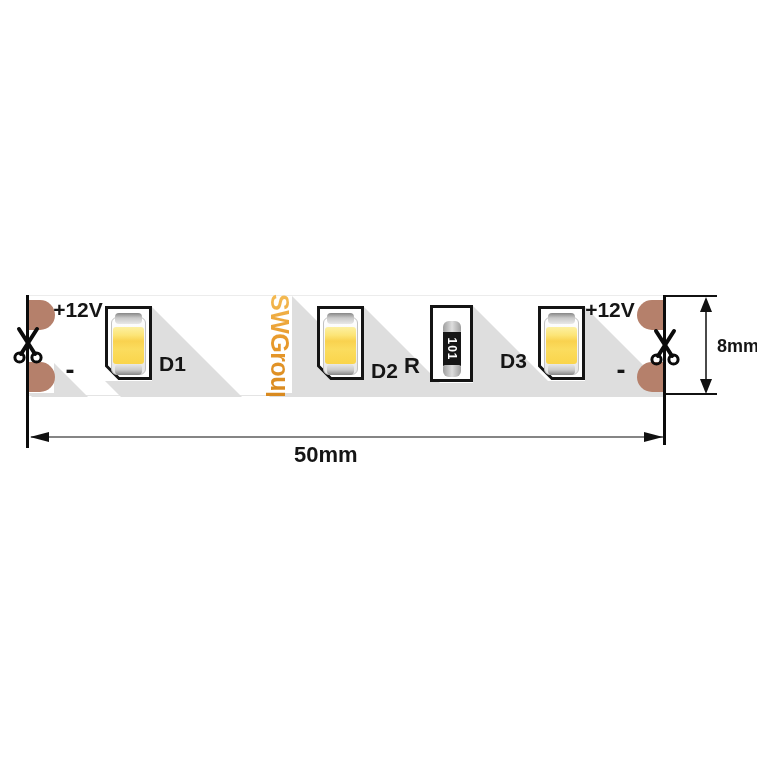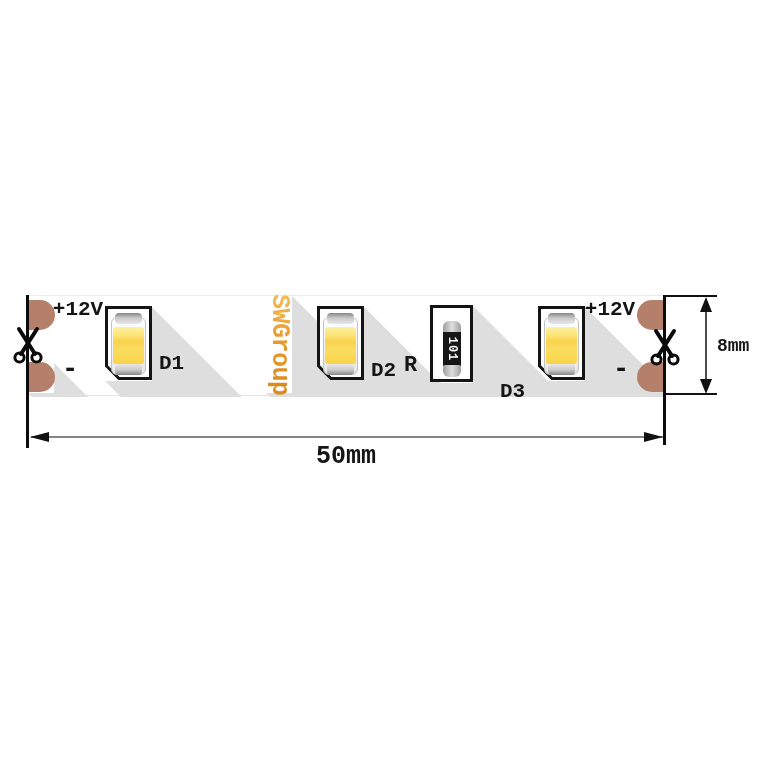--- a/index.html
+++ b/index.html
@@ -1,18 +1,18 @@
 <!DOCTYPE html>
 <html><head>
 <meta charset="utf-8">
 <style>
   html,body{margin:0;padding:0;background:#fff;}
   .canvas{
     position:relative;width:757px;height:757px;background:#fff;overflow:hidden;
-    font-family:Liberation Mono, monospace;color:#151515;
+    font-family:Liberation Sans, sans-serif;color:#151515;
   }
 
   
   .strip{position:absolute;left:27px;top:295px;width:638px;height:101px;background:#fff;
          border-top:1px solid #ECECEC;border-bottom:1px solid #E4E4E4;box-sizing:border-box;}
   .strip svg.shadows{position:absolute;left:0;top:0;}
 
   
   .cutline{position:absolute;width:3px;background:#0b0b0b;z-index:3;}
 
@@ -145,21 +145,21 @@
     <svg width="43" height="77" viewBox="0 0 43 77">
       <rect x="1.5" y="1.5" width="40" height="74" fill="#ffffff" stroke="#141414" stroke-width="3"></rect>
     </svg>
     <div class="res-cap top"></div>
     <div class="res-body">
       <span class="res-code">101</span>
     </div>
     <div class="res-cap bot"></div>
   </div>
 
-  <div class="lbl t21" style="left:500px;top:380px;">D3</div>
+  <div class="lbl t21" style="left:500px;top:349px;">D3</div>
   <div class="led-frame" style="left:538px;top:306px;">
     <svg width="47" height="74" viewBox="0 0 47 74">
       <path d="M1.5,1.5 H45.5 V72.5 H14 L1.5,60 Z" fill="#ffffff" stroke="#141414" stroke-width="3"></path>
     </svg>
     <div class="led-body"></div>
     <div class="led-tab top"></div>
     <div class="led-tab bot"></div>
     <div class="led-chip"></div>
   </div>
 
@@ -169,15 +169,15 @@
   <div class="dline" style="left:664px;top:295px;width:53px;height:2px;background:#111;"></div>
   <div class="dline" style="left:664px;top:393px;width:53px;height:2px;background:#111;"></div>
   <div class="dline" style="left:705px;top:310px;width:2px;height:72px;background:#4a4a4a;"></div>
   <div class="arrow up" style="left:700px;top:297px;"></div>
   <div class="arrow down" style="left:700px;top:379px;"></div>
   <div class="lbl dim-lbl" style="left:717px;top:337px;font-size:18px;">8mm</div>
 
   <div class="dline" style="left:31px;top:436px;width:632px;height:2px;background:#858585;"></div>
   <div class="arrow left" style="left:30px;top:432px;"></div>
   <div class="arrow right" style="left:644px;top:432px;"></div>
-  <div class="lbl dim-lbl" style="left:294px;top:443px;width:104px;text-align:center;font-size:25px;">50mm</div>
+  <div class="lbl dim-lbl" style="left:294px;top:443px;width:104px;font-size:22px;">50mm</div>
 
 </div>
 
 </body></html>

